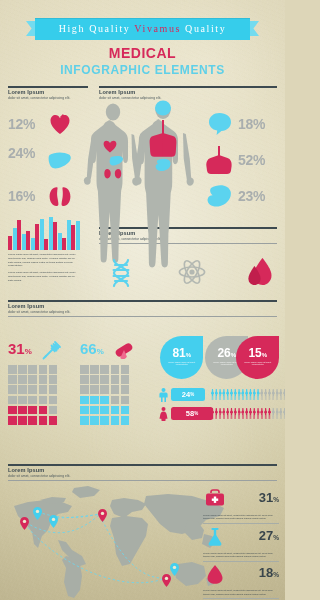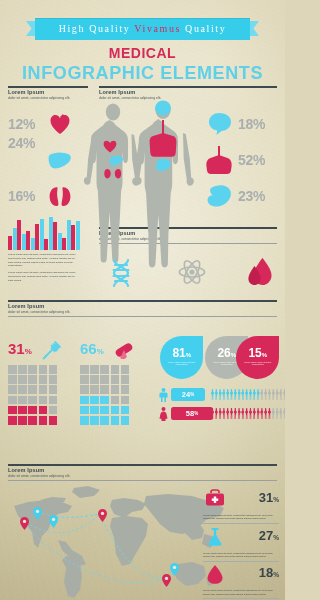--- a/index.html
+++ b/index.html
@@ -45,21 +45,21 @@
     box-shadow:0 1px 0 rgba(0,0,0,.08) inset;}
   .rb-main .txt{
     font-family:"Liberation Serif",serif;font-size:10px;letter-spacing:1.6px;
     color:#fff;text-align:center;line-height:22px;white-space:nowrap;
   }
   .rb-main .txt .hl{color:#d6295a;}
 
   .title1{position:absolute;left:0;right:0;top:45px;text-align:center;
     font-size:14px;font-weight:bold;color:#d6295a;letter-spacing:.5px;}
   .title2{position:absolute;left:0;right:0;top:63px;text-align:center;
-    font-size:18px;font-weight:bold;color:#5fd0e8;letter-spacing:.6px;}
+    font-size:12px;font-weight:bold;color:#5fd0e8;letter-spacing:.6px;}
 
   
   .sec-head{position:absolute;}
   .sec-head .rule{height:2px;background:#3d4a50;}
   .sec-head .h{font-size:5.6px;font-weight:bold;color:#3d4a50;margin-top:1px;letter-spacing:.1px;}
   .sec-head .s{font-size:3.3px;color:#4a565c;margin-top:.5px;letter-spacing:.05px;line-height:1.35;}
   .sec-head .rule2{height:1px;background:#9aa0a0;margin-top:2px;}
 
   
   .pct{position:absolute;font-size:14px;font-weight:bold;color:#a9aeae;letter-spacing:-.3px;}
@@ -195,21 +195,21 @@
   <path d="M163 133 l10 3 c2.6 .8 3.6 3 3.4 6.6 l-.6 9.4 c-.2 3.4 -1.6 4.8 -4 4.8 l-8.8 0 z" fill="#d6295a"></path>
   <path d="M158 160 c6 -2.2 11.4 -1.2 12.4 2.6 c1 3.8 -2.4 7.8 -7.4 8.4 c-4.4 .6 -7.4 -1.4 -7.4 -4.4 c0 -1.6 1 -2.4 2.6 -2.6 c-1.6 -1 -1.8 -3.2 -.2 -4 z" fill="#5bd3ef"></path>
 </svg>
 
 <div class="pct" style="left:8px;top:116px;">12%</div>
 <svg style="position:absolute;left:48px;top:112px;width:24px;height:24px;" viewBox="0 0 24 24">
   <path d="M12 6.2 C9.6 1 2.5 2.6 2.5 8.6 c0 5.8 6.4 11.2 9.5 13.4 c3.1 -2.2 9.5 -7.6 9.5 -13.4 C21.5 2.6 14.4 1 12 6.2 z" fill="#d6295a"></path>
   <path d="M12 5 l3 -3 l1.4 2.2 l-2 2.4 z" fill="#d6295a"></path>
 </svg>
 
-<div class="pct" style="left:8px;top:135px;">24%</div>
+<div class="pct" style="left:8px;top:145px;">24%</div>
 <svg style="position:absolute;left:48px;top:150px;width:24px;height:22px;" viewBox="0 0 24 22">
   <path d="M1.5 5 C6 2 16 1.6 21 4.6 c2.6 1.6 2.4 5.4 -1 8.4 c-4.2 3.8 -11 6.4 -15 5 C1.2 16.6 -.6 8 1.5 5 z" fill="#5bd3ef"></path>
 </svg>
 
 <div class="pct" style="left:8px;top:188px;">16%</div>
 <svg style="position:absolute;left:48px;top:186px;width:24px;height:22px;" viewBox="0 0 24 22">
   <path d="M9.4 1.4 C5.4 .6 1.6 4.4 1.6 10.6 c0 6 3.6 10 7.4 9.4 c2.4 -.4 1.2 -3.6 .4 -8.8 c-.8 -5.4 .6 -9.4 0 -9.8 z" fill="#d6295a"></path>
   <path d="M14.6 1.4 C18.6 .6 22.4 4.4 22.4 10.6 c0 6 -3.6 10 -7.4 9.4 c-2.4 -.4 -1.2 -3.6 -.4 -8.8 c.8 -5.4 -.6 -9.4 0 -9.8 z" fill="#d6295a"></path>
 </svg>
 

